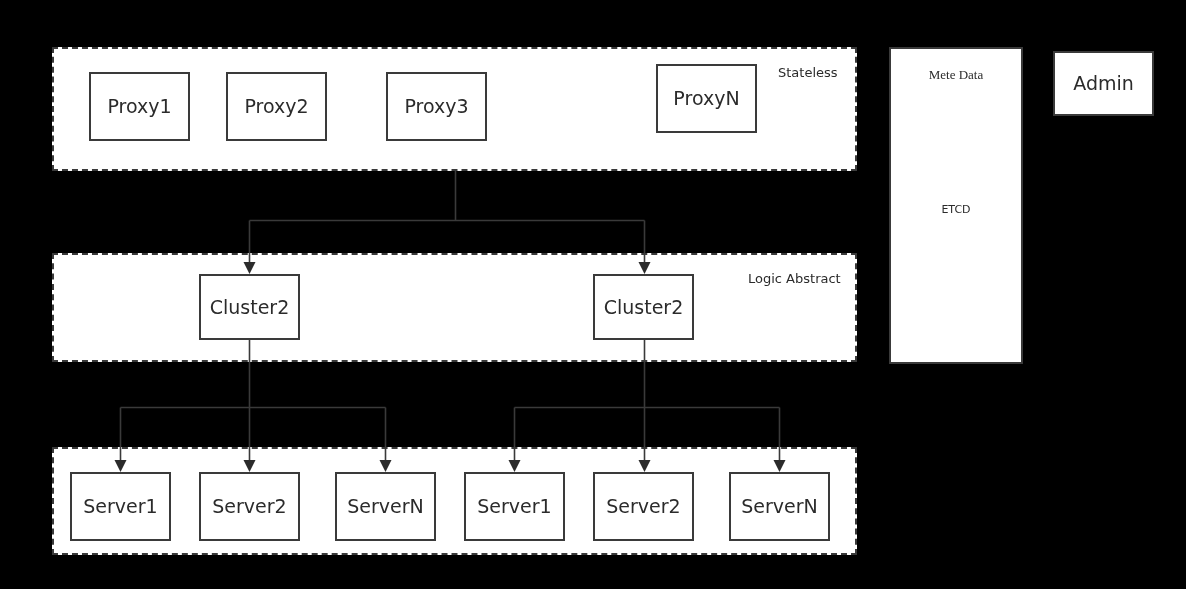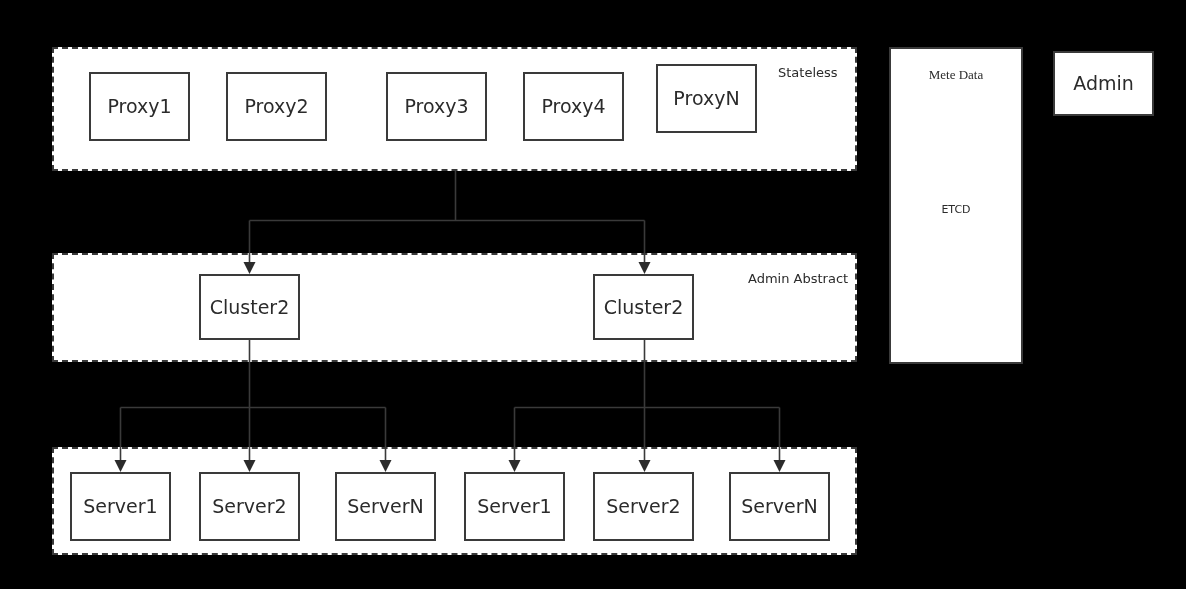--- a/index.html
+++ b/index.html
@@ -97,25 +97,24 @@
 <body>
 
 <div id="canvas">
 
   <div class="band" style="left:52px; top:47px; width:805px; height:124px;"></div>
   <div class="band-label" style="left:778px; top:66px;">Stateless</div>
 
   <div class="node" style="left:89px; top:72px; width:101px; height:69px;">Proxy1</div>
   <div class="node" style="left:226px; top:72px; width:101px; height:69px;">Proxy2</div>
   <div class="node" style="left:377px; top:72px; width:101px; height:69px;margin-left:9px;">Proxy3</div>
-  <div class="node" style="left:523px; top:72px; width:101px; height:69px;">Proxy4</div>
   <div class="node" style="left:656px; top:64px; width:101px; height:69px;">ProxyN</div>
 
   <div class="band" style="left:52px; top:253px; width:805px; height:109px;"></div>
-  <div class="band-label" style="left:748px; top:272px;">Admin Abstract</div>
+  <div class="band-label" style="left:748px; top:272px;">Logic Abstract</div>
 
   <div class="node" style="left:199px; top:274px; width:101px; height:66px;">Cluster2</div>
   <div class="node" style="left:593px; top:274px; width:101px; height:66px;">Cluster2</div>
 
   <div class="band" style="left:52px; top:447px; width:805px; height:108px;"></div>
 
   <div class="node" style="left:70px; top:472px; width:101px; height:69px;">Server1</div>
   <div class="node" style="left:199px; top:472px; width:101px; height:69px;">Server2</div>
   <div class="node" style="left:335px; top:472px; width:101px; height:69px;">ServerN</div>
   <div class="node" style="left:464px; top:472px; width:101px; height:69px;">Server1</div>

